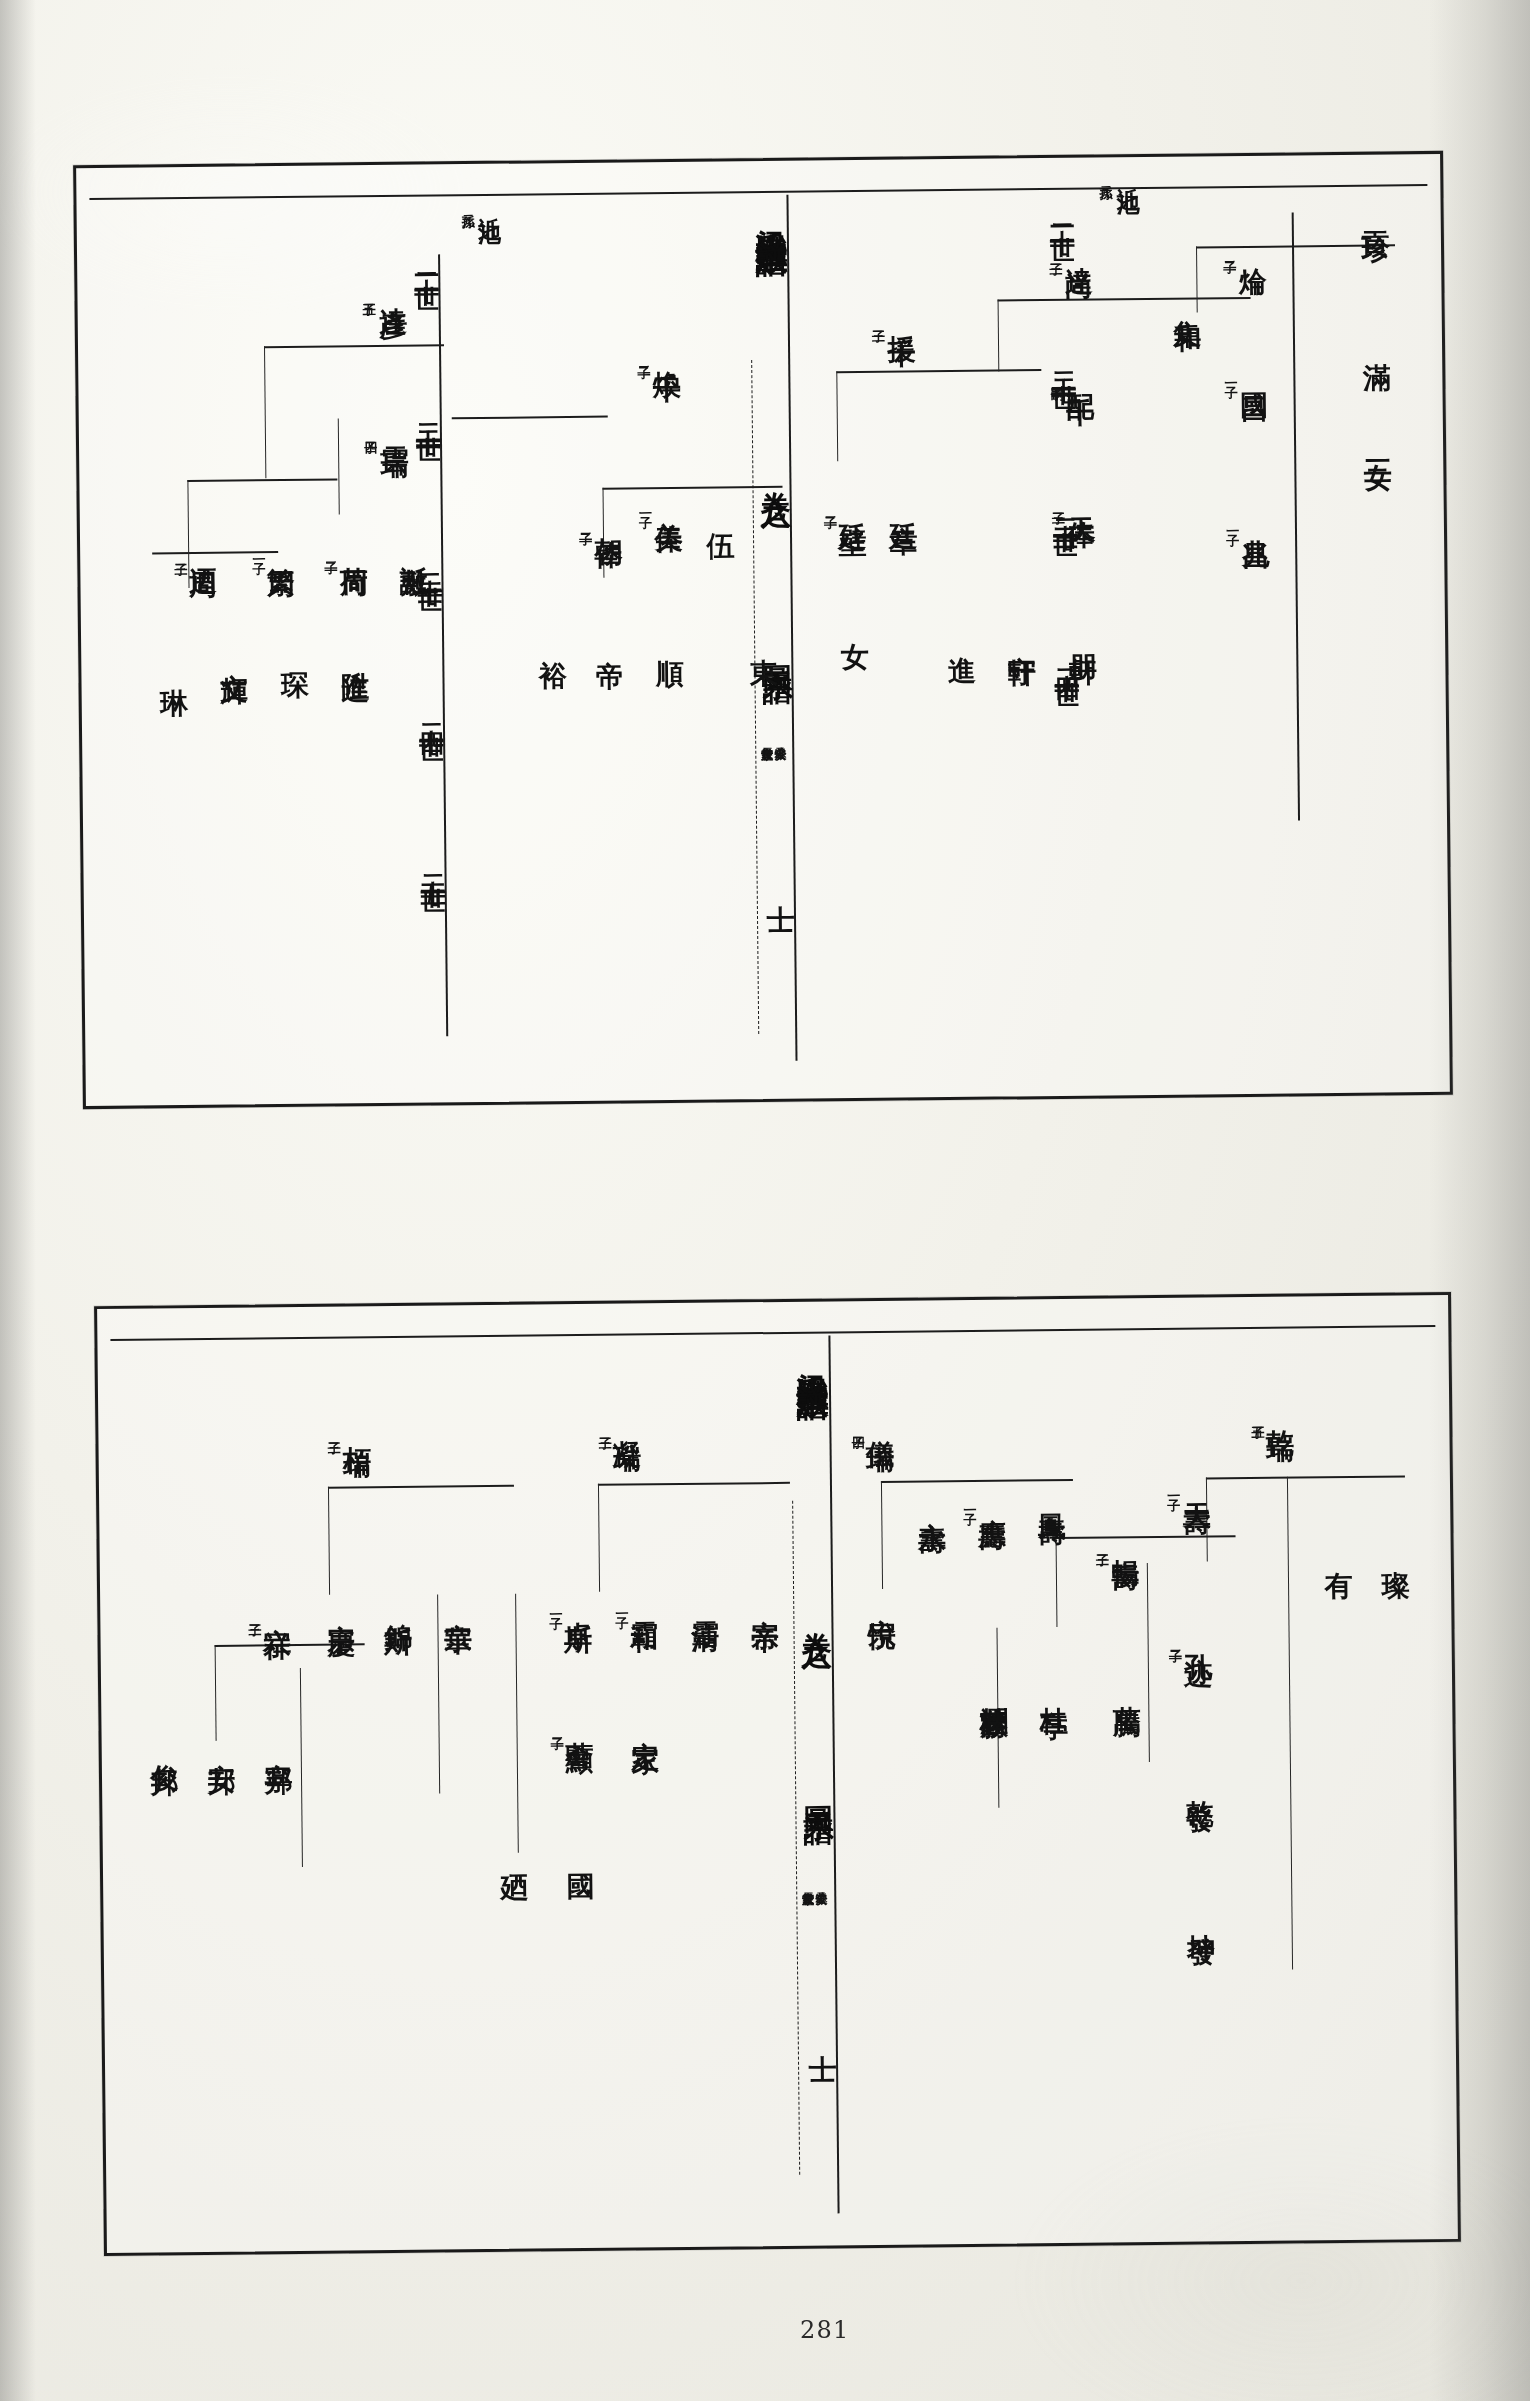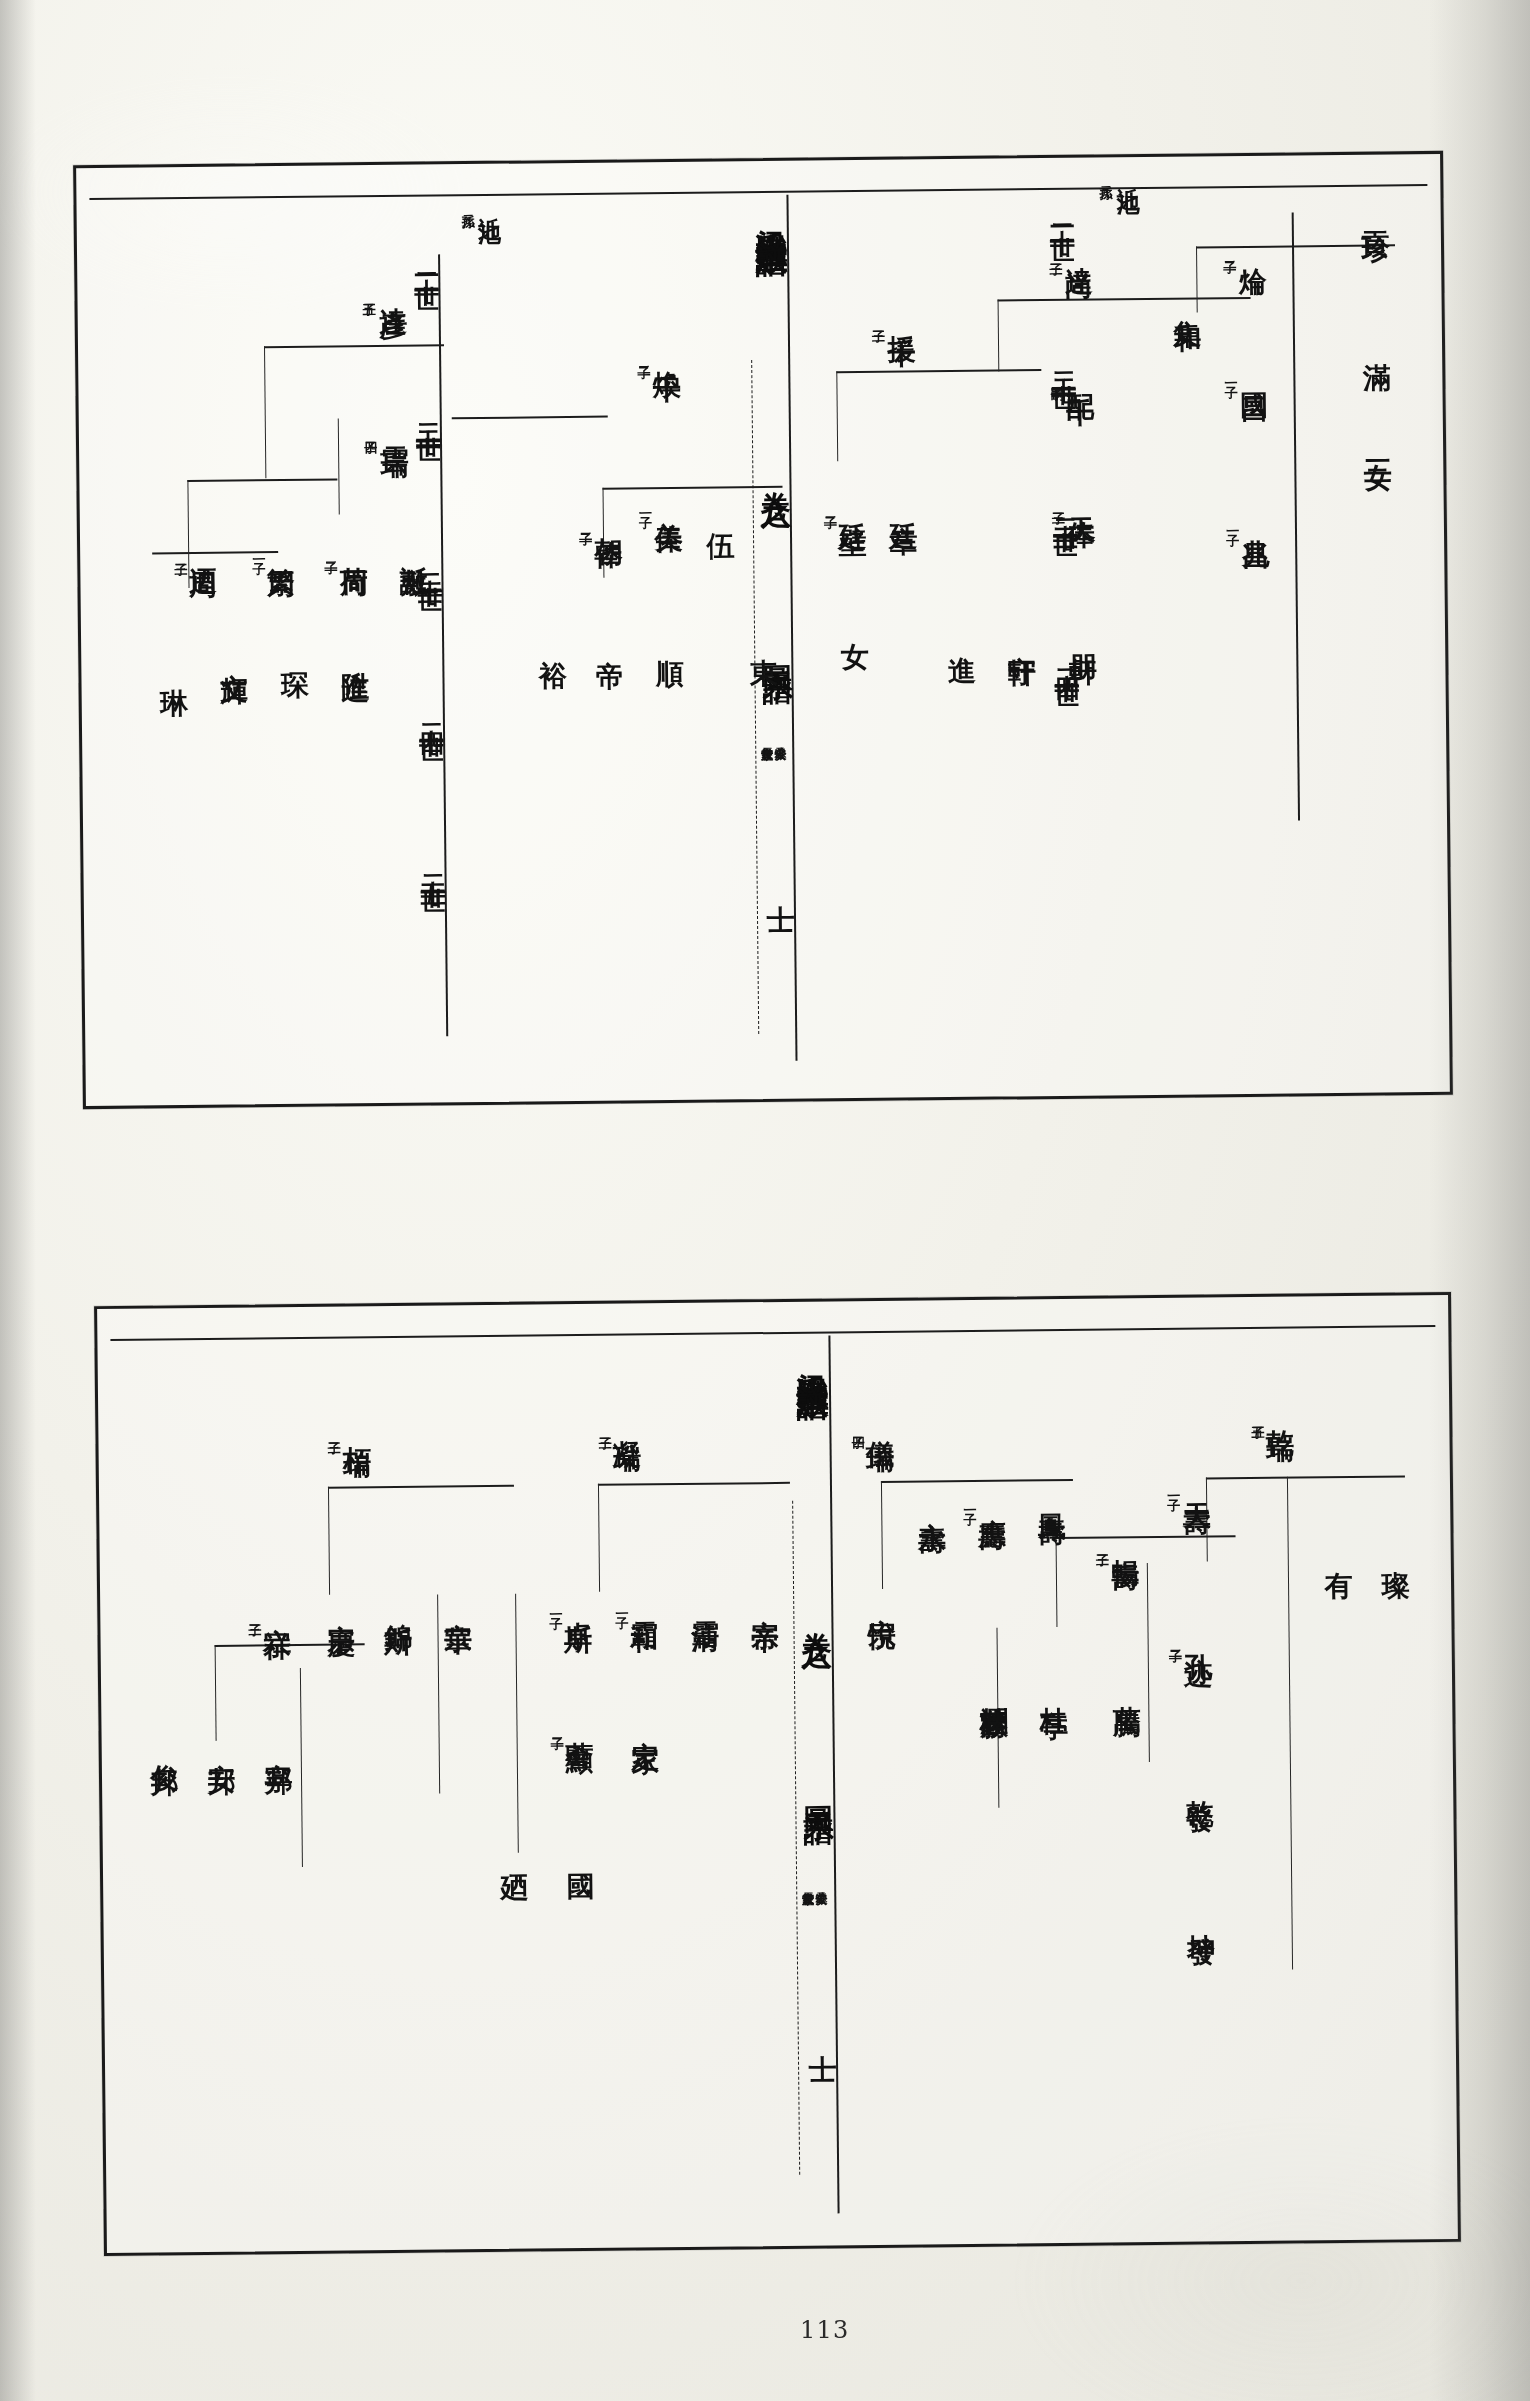--- a/index.html
+++ b/index.html
@@ -403,15 +403,15 @@
     <div class="v sz46" style="left:226px; top:295px;">宗慶</div>
 
     <div class="v sz46" style="left:162px; top:298px;">宗祥</div>
     <div class="sidenote" style="left:148px; top:306px;">子三</div>
 
     <div class="v sz46" style="left:162px; top:433px;">寧邦</div>
     <div class="v sz46" style="left:105px; top:433px;">安邦</div>
     <div class="v sz46" style="left:48px; top:433px;">俊邦</div>
   </div>
 
-  <div class="pageno" style="left:800px; top:2316px;">113</div>
+  <div class="pageno" style="left:800px; top:2316px;">281</div>
 </div>
 
 
 </body></html>

